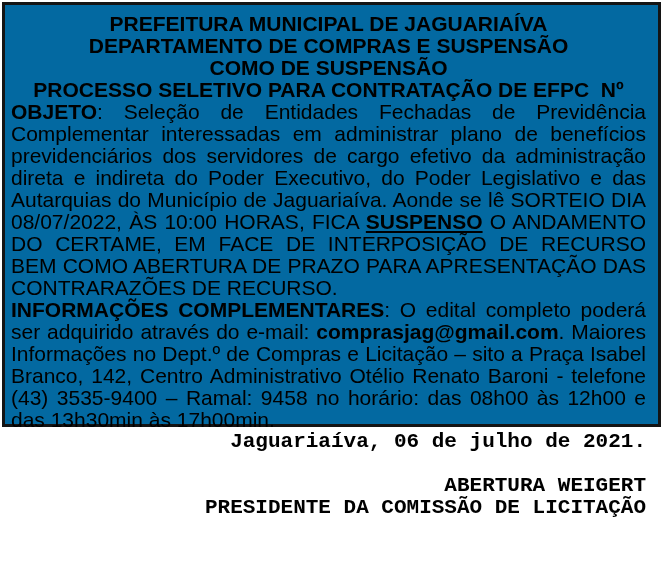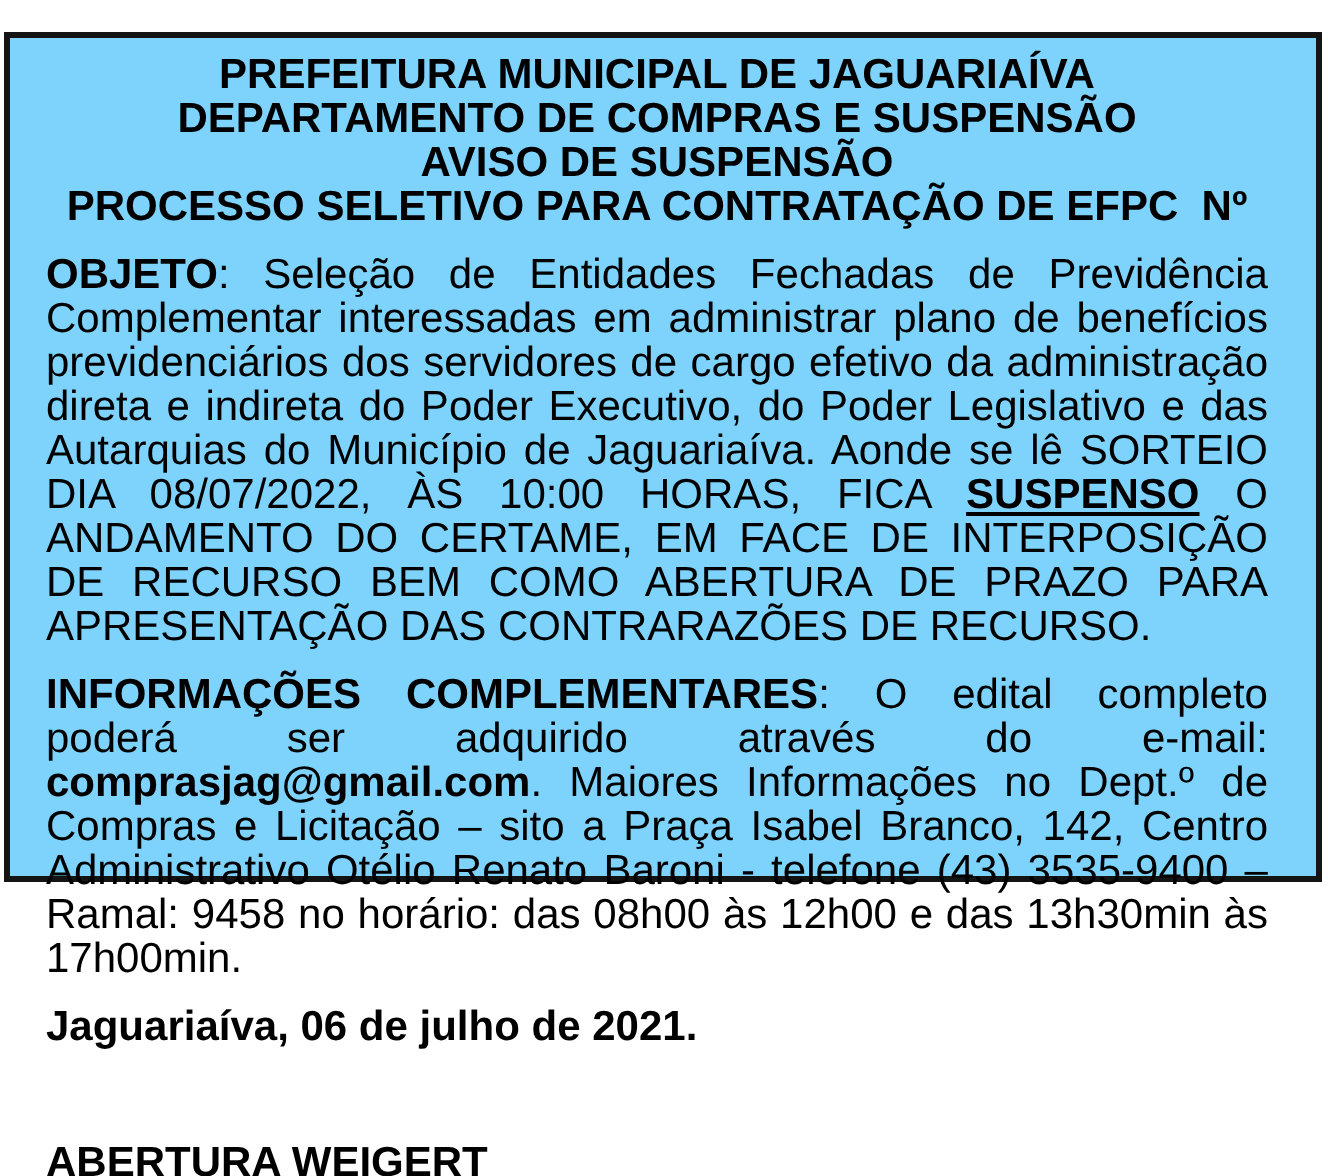--- a/index.html
+++ b/index.html
@@ -12,58 +12,59 @@
     height: 588px;
     overflow: hidden;
     position: relative;
     font-family: "Liberation Sans", "DejaVu Sans", sans-serif;
     color: #000000;
     -webkit-font-smoothing: antialiased;
   }
   .doc {
     position: absolute;
     left: 2px;
-    top: 16px;
+    top: 2px;
     width: 659px;
     height: 425px;
     box-sizing: border-box;
     border: 3px solid #141414;
-    background: #7dd3fc;
+    background: #0369a1;
     padding: 8px 12px 0 6px;
     font-size: 21px;
     line-height: 22px;
   }
   .doc-header .h-line {
     text-align: center;
     font-weight: bold;
     white-space: pre-wrap;
   }
-  p { margin: 12px; }
+  p { margin: 0; }
   .para {
     text-align: justify;
   }
   .b { font-weight: bold; }
   .u { text-decoration: underline; }
   .center {
-    text-align: left;
+    text-align: right;
     font-weight: bold;
+    font-family: Liberation Mono, monospace;
   }
   .spacer {
     height: 22px;
   }
 </style>
 </head>
 <body>
 
 <div class="doc">
 
   <header class="doc-header">
     <div class="h-line">PREFEITURA MUNICIPAL DE JAGUARIAÍVA</div>
     <div class="h-line">DEPARTAMENTO DE COMPRAS E SUSPENSÃO</div>
-    <div class="h-line">AVISO DE SUSPENSÃO</div>
+    <div class="h-line">COMO DE SUSPENSÃO</div>
     <div class="h-line">PROCESSO SELETIVO PARA CONTRATAÇÃO DE EFPC  Nº</div>
   </header>
 
   <p class="para"><span class="b">OBJETO</span><span>: Seleção de Entidades Fechadas de Previdência Complementar interessadas em administrar plano de benefícios previdenciários dos servidores de cargo efetivo da administração direta e indireta do Poder Executivo, do Poder Legislativo e das Autarquias do Município de Jaguariaíva. Aonde se lê SORTEIO DIA 08/07/2022, ÀS 10:00 HORAS, FICA </span><span class="b u">SUSPENSO</span><span> O ANDAMENTO DO CERTAME, EM FACE DE INTERPOSIÇÃO DE RECURSO BEM COMO ABERTURA DE PRAZO PARA APRESENTAÇÃO DAS CONTRARAZÕES DE RECURSO.</span></p>
 
   <p class="para"><span class="b">INFORMAÇÕES COMPLEMENTARES</span><span>: O edital completo poderá ser adquirido através do e-mail: </span><span class="b">comprasjag@gmail.com</span><span>. Maiores Informações no Dept.º de Compras e Licitação – sito a Praça Isabel Branco, 142, Centro Administrativo Otélio Renato Baroni - telefone (43) 3535-9400 – Ramal: 9458 no horário: das 08h00 às 12h00 e das 13h30min às 17h00min.</span></p>
 
   <p class="center">Jaguariaíva, 06 de julho de 2021.</p>
 
   <div class="spacer"></div>

